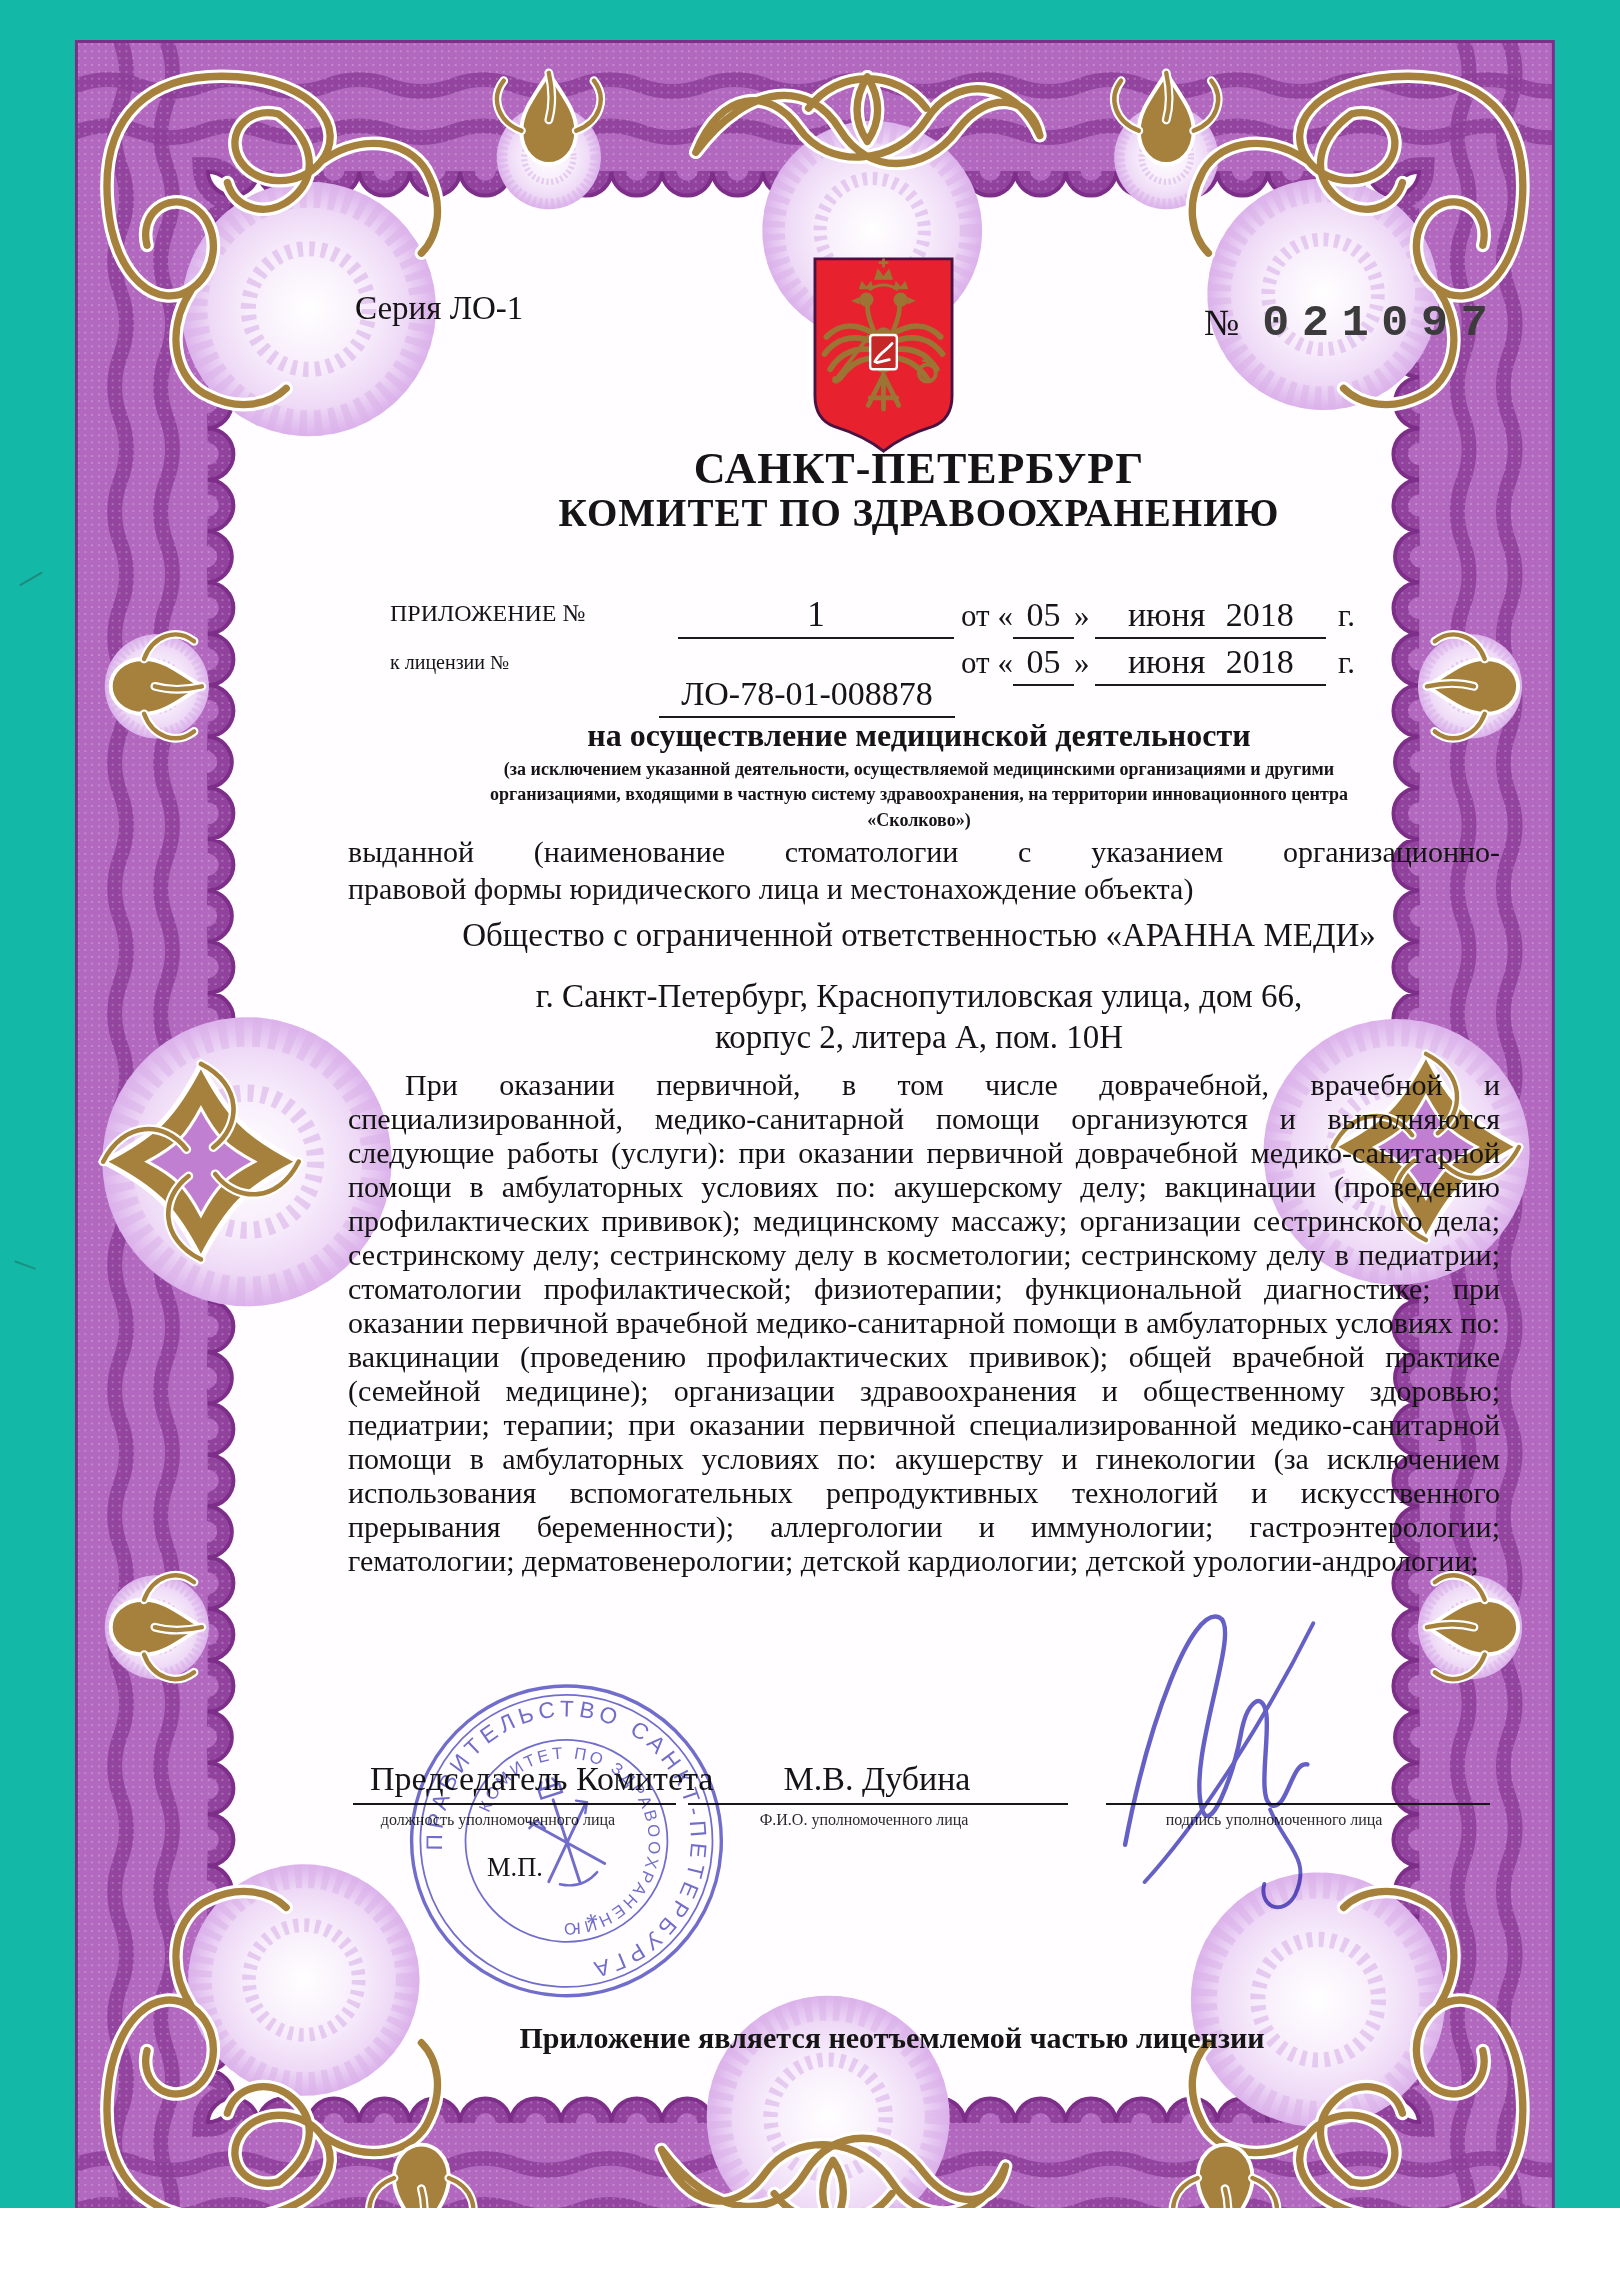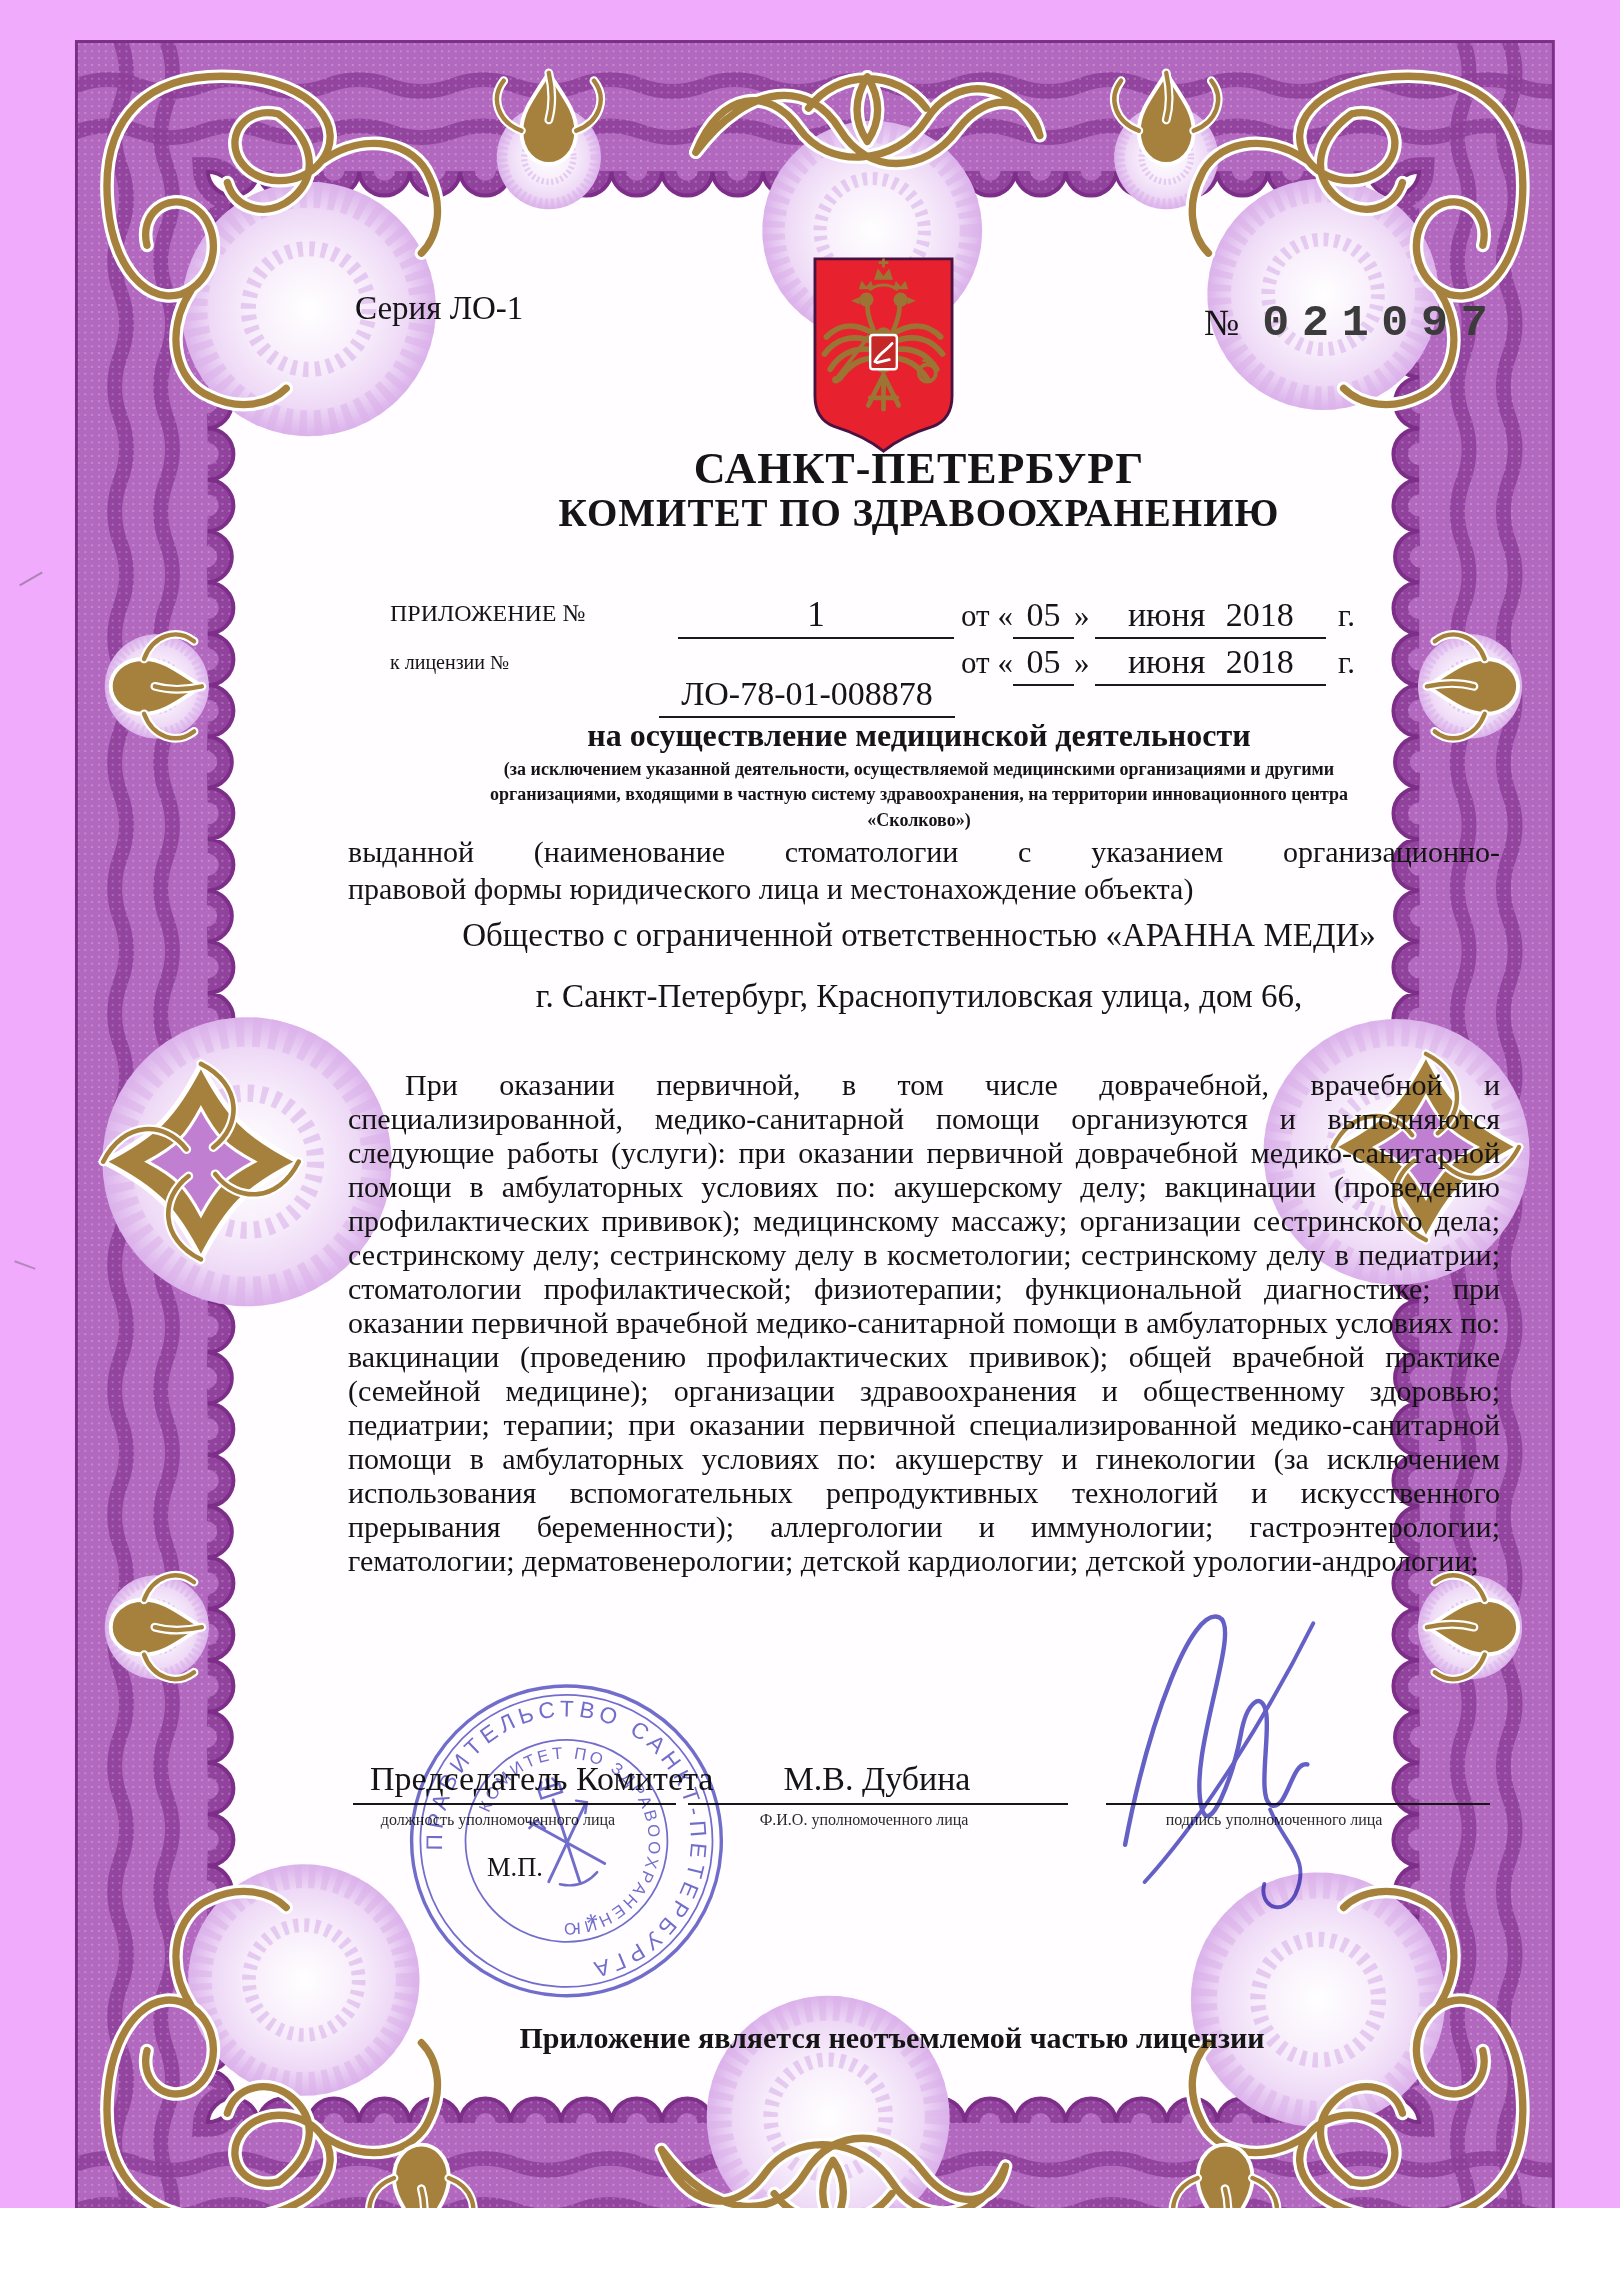--- a/index.html
+++ b/index.html
@@ -1,16 +1,16 @@
 <!DOCTYPE html>
 <html><head>
 <meta charset="utf-8">
 <style>
   html,body{margin:0;padding:0;background:#ffffff;}
-  .page{position:relative;width:1620px;height:2208px;background:#f0abfc;overflow:hidden;
+  .page{position:relative;width:1620px;height:2208px;background:#14b8a6;overflow:hidden;
         font-family:"Liberation Serif", serif;color:#151515;}
   svg{display:block;}
   .layer{position:absolute;left:0;top:0;width:1620px;height:2292px;}
   .t{position:absolute;white-space:nowrap;color:#151515;}
   .ctr{transform:translateX(-50%);}
   .bold{font-weight:bold;}
   .uline{display:inline-block;border-bottom:2px solid #1a1a1a;text-align:center;}
   .dlbl{display:inline-block;}
   .my{word-spacing:11.8px;}
   .serialnum{font-family:"Liberation Mono", monospace;font-weight:bold;color:#3b3b3b;
@@ -192,20 +192,21 @@
     <div class="t ctr bold" style="left:919px;top:759px;font-size:18px;">(за исключением указанной деятельности, осуществляемой медицинскими организациями и другими</div>
     <div class="t ctr bold" style="left:919px;top:784px;font-size:18px;">организациями, входящими в частную систему здравоохранения, на территории инновационного центра</div>
     <div class="t ctr bold" style="left:919px;top:810px;font-size:18px;">«Сколково»)</div>
 
     <div class="para" style="left:348px;top:835px;width:1152px;font-size:30px;text-align-last:justify;">выданной (наименование стоматологии с указанием организационно-</div>
     <div class="t" style="left:348px;top:872px;font-size:30px;">правовой формы юридического лица и местонахождение объекта)</div>
 
     <div class="t ctr" style="left:919px;top:917px;font-size:33px;">Общество с ограниченной ответственностью «АРАННА МЕДИ»</div>
 
     <div class="t ctr" style="left:919px;top:978px;font-size:33px;">г. Санкт-Петербург, Краснопутиловская улица, дом 66,</div>
+    <div class="t ctr" style="left:919px;top:1019px;font-size:33px;">корпус 2, литера А, пом. 10Н</div>
 
     <div class="para" style="left:348px;top:1068px;width:1152px;font-size:30px;line-height:34px;text-indent:57px;">При оказании первичной, в том числе доврачебной, врачебной и специализированной, медико-санитарной помощи организуются и выполняются следующие работы (услуги): при оказании первичной доврачебной медико-санитарной помощи в амбулаторных условиях по: акушерскому делу; вакцинации (проведению профилактических прививок); медицинскому массажу; организации сестринского дела; сестринскому делу; сестринскому делу в косметологии; сестринскому делу в педиатрии; стоматологии профилактической; физиотерапии; функциональной диагностике; при оказании первичной врачебной медико-санитарной помощи в амбулаторных условиях по: вакцинации (проведению профилактических прививок); общей врачебной практике (семейной медицине); организации здравоохранения и общественному здоровью; педиатрии; терапии; при оказании первичной специализированной медико-санитарной помощи в амбулаторных условиях по: акушерству и гинекологии (за исключением использования вспомогательных репродуктивных технологий и искусственного прерывания беременности); аллергологии и иммунологии; гастроэнтерологии; гематологии; дерматовенерологии; детской кардиологии; детской урологии-андрологии;</div>
 
     <div class="t" style="left:370px;top:1760px;font-size:34px;">Председатель Комитета</div>
     <div class="t ctr" style="left:877px;top:1760px;font-size:34px;">М.В. Дубина</div>
 
     <div class="sigline" style="left:353px;top:1803px;width:323px;"></div>
     <div class="sigline" style="left:688px;top:1803px;width:380px;"></div>
     <div class="sigline" style="left:1106px;top:1803px;width:384px;"></div>
 

